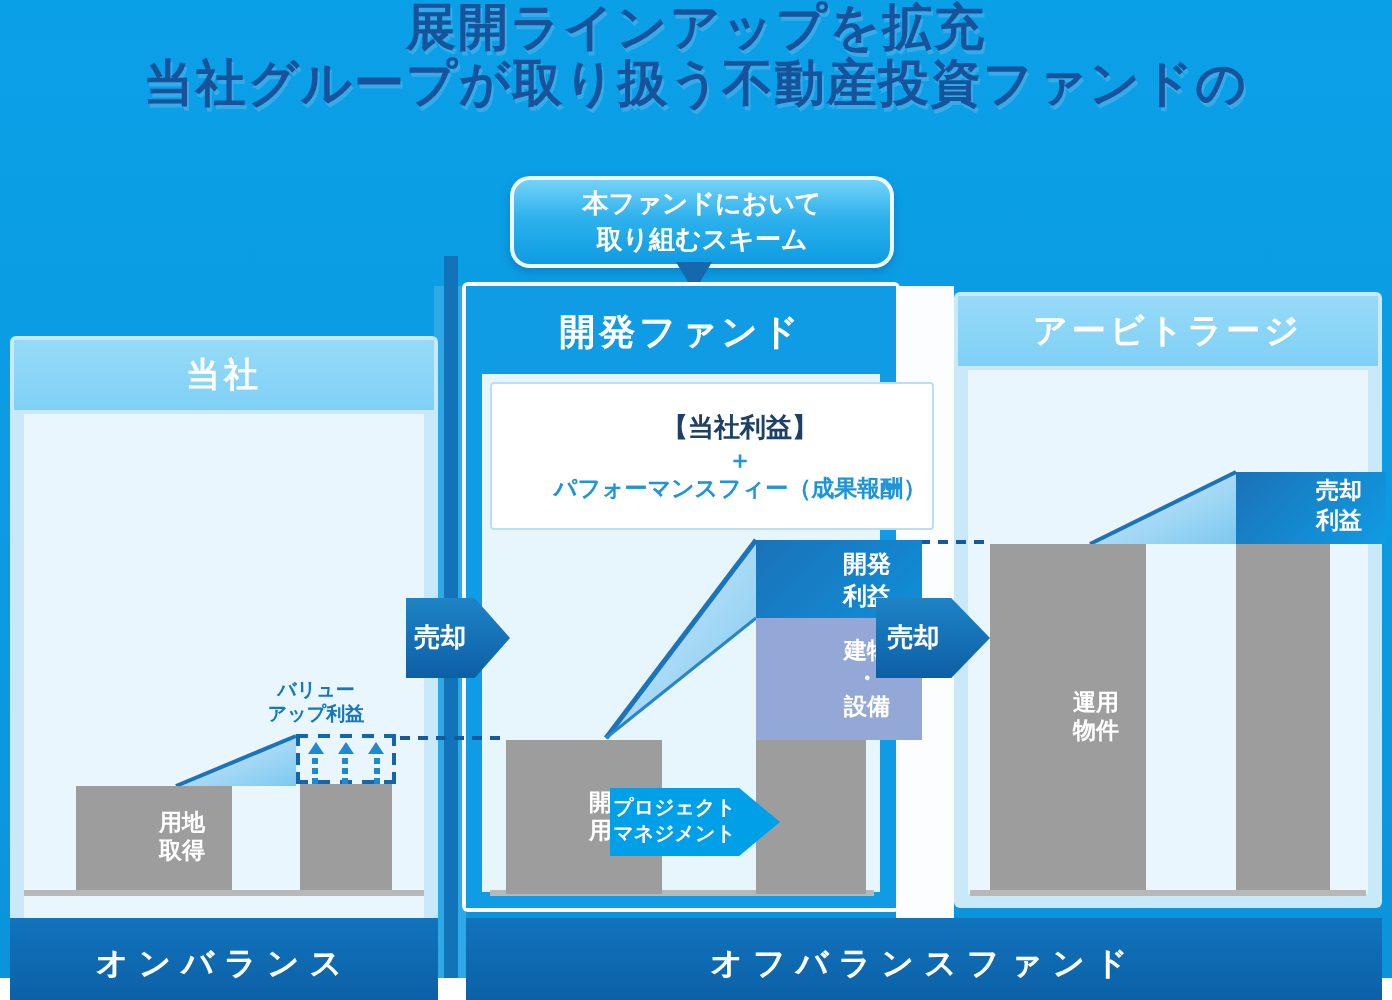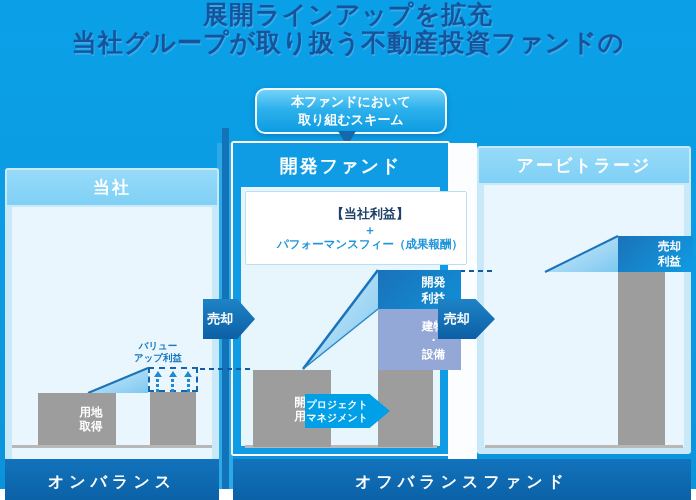--- a/index.html
+++ b/index.html
@@ -209,20 +209,24 @@
   <div class="abs gray" style="left:378px;top:370px;width:55px;height:77px;"></div>
   <div class="abs parrow" style="left:305px;top:394px;width:85px;height:34px;
        clip-path:polygon(0 0,76% 0,100% 50%,76% 100%,0 100%);">
     <div class="txt wb" style="width:76%;font-size:10px;line-height:13px;">
       <span>プロジェクト</span>
       <span>マネジメント</span>
     </div>
   </div>
 
   <div class="abs baseline" style="left:485px;top:445px;width:198px;"></div>
+  <div class="abs gray col wb bar-label" style="left:495px;top:272px;width:50px;height:173px;">
+    <span>運用</span>
+    <span>物件</span>
+  </div>
   <div class="abs seg-sale col wb" style="left:618px;top:236px;width:47px;height:36px;font-size:11.5px;line-height:15px;">
     <span>売却</span>
     <span>利益</span>
   </div>
   <div class="abs gray" style="left:618px;top:272px;width:47px;height:173px;"></div>
 
   <div class="abs sarrow" style="left:203px;top:299px;width:52px;height:40px;">
     <div class="txt wb">売却</div>
   </div>
   <div class="abs sarrow" style="left:438px;top:299px;width:57px;height:40px;">

